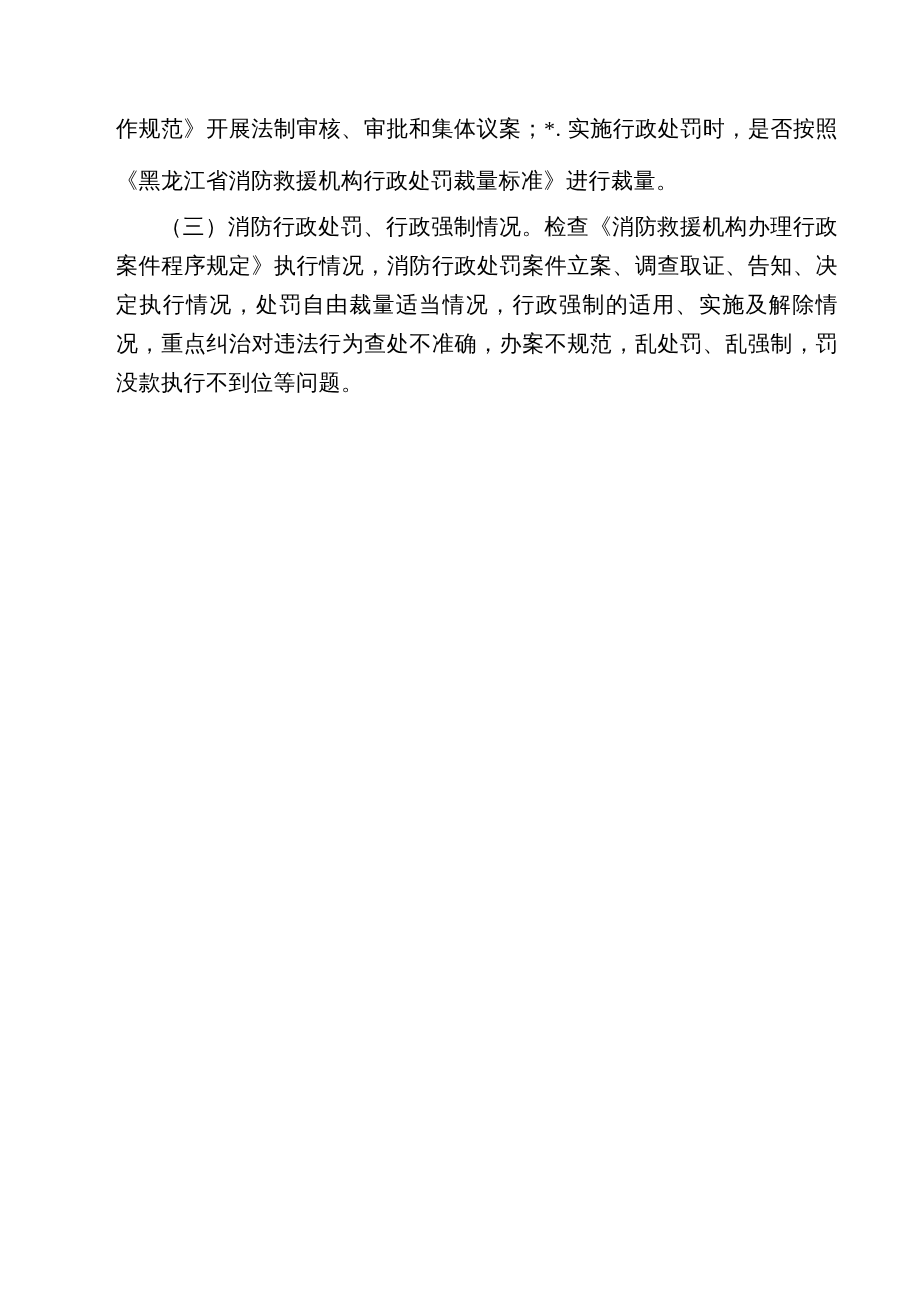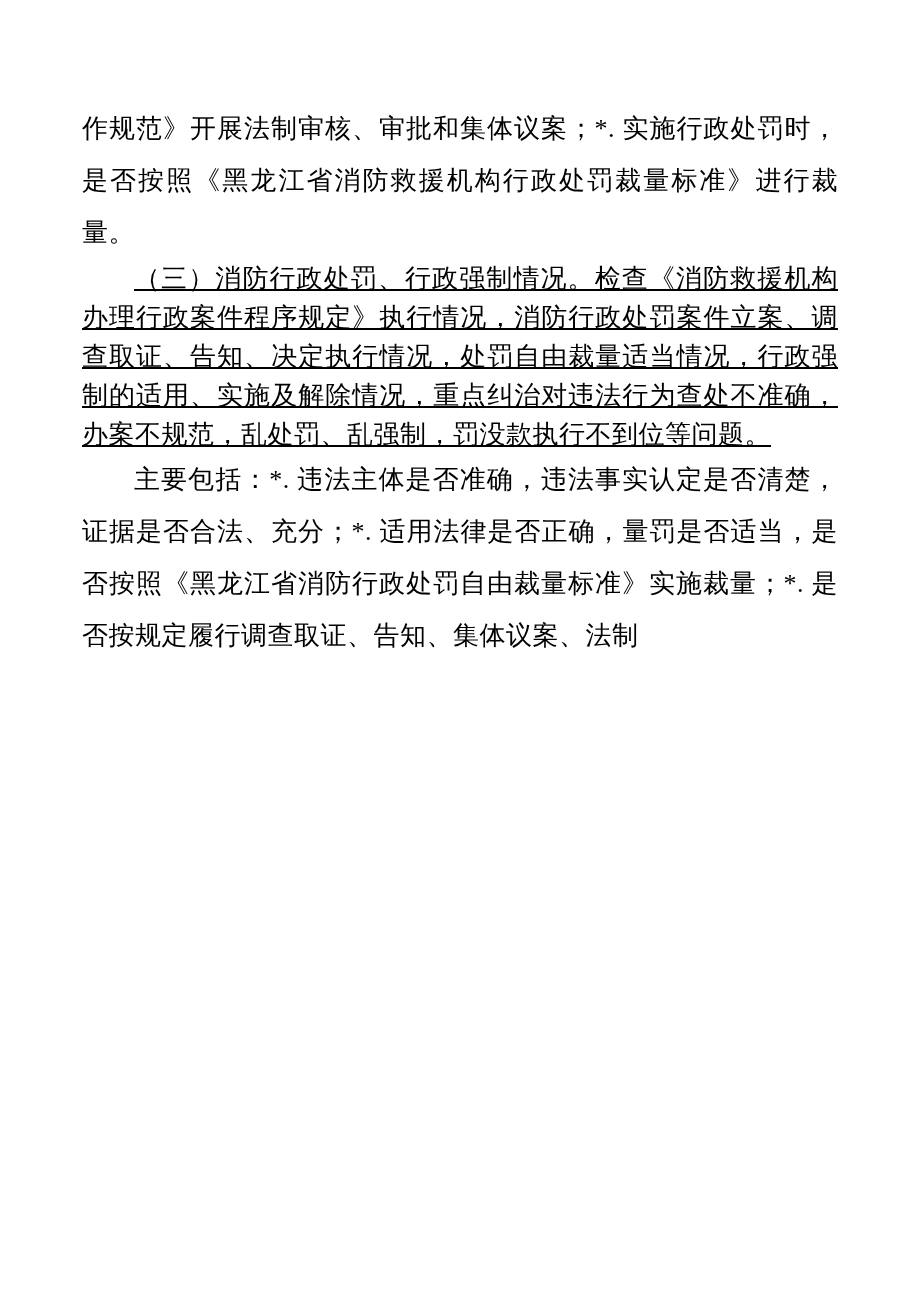--- a/index.html
+++ b/index.html
@@ -12,40 +12,39 @@
       color: #000000;
       overflow-x: hidden;
     }
     .page {
       width: 920px;
       min-height: 1301px;
       background: #ffffff;
       padding: 103px 82px 60px 82px;
     }
     .para {
-      font-size: 26px;
+      font-size: 22px;
       line-height: 52px;
       text-align: justify;
       text-justify: inter-ideograph;
       text-indent: 2em;
       letter-spacing: 0.5px;
       word-break: break-all;
+      margin-left: 34px;
     }
     .para.no-indent {
       text-indent: 0;
     }
     .para.tight {
       line-height: 39px;
-      text-decoration: underline;
     }
   </style>
 </head>
 <body>
 
 <div class="page">
   <p class="para no-indent">作规范》开展法制审核、审批和集体议案；*. 实施行政处罚时，是否按照《黑龙江省消防救援机构行政处罚裁量标准》进行裁量。</p>
 
 
 
   <p class="para tight">（三）消防行政处罚、行政强制情况。检查《消防救援机构办理行政案件程序规定》执行情况，消防行政处罚案件立案、调查取证、告知、决定执行情况，处罚自由裁量适当情况，行政强制的适用、实施及解除情况，重点纠治对违法行为查处不准确，办案不规范，乱处罚、乱强制，罚没款执行不到位等问题。</p>
 
-  <p class="para">主要包括：*. 违法主体是否准确，违法事实认定是否清楚，证据是否合法、充分；*. 适用法律是否正确，量罚是否适当，是否按照《黑龙江省消防行政处罚自由裁量标准》实施裁量；*. 是否按规定履行调查取证、告知、集体议案、法制</p>
 </div>
 
 </body></html>

